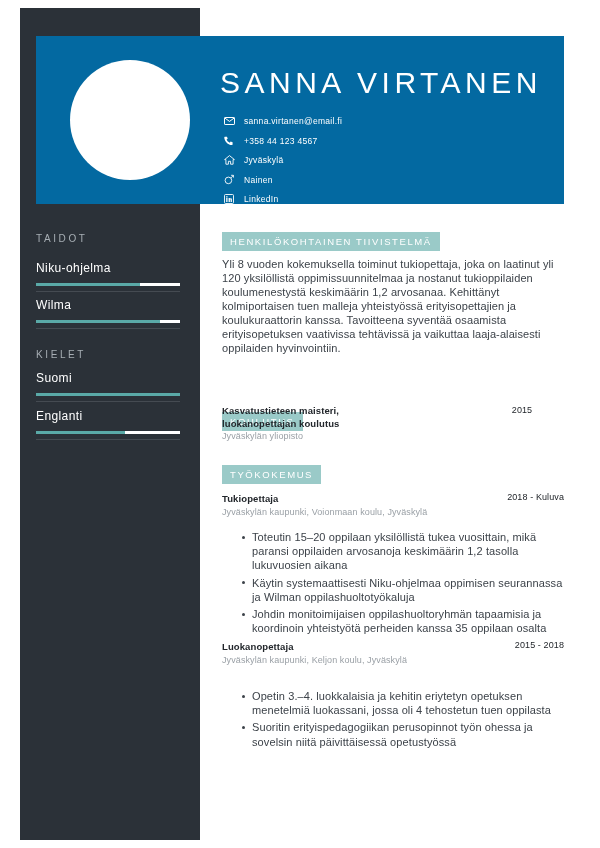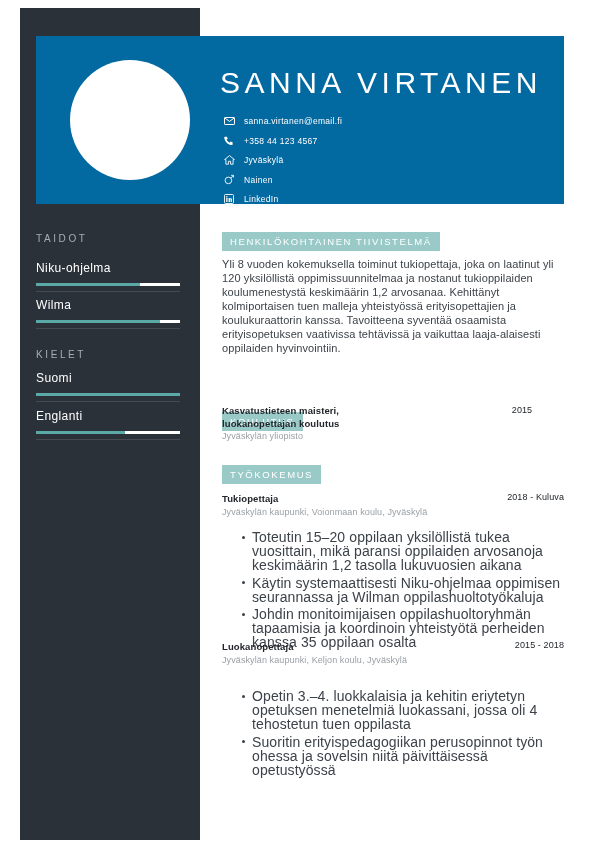--- a/index.html
+++ b/index.html
@@ -169,21 +169,21 @@
     font-size: 9px;
     text-align: right;
     letter-spacing: 0.1px;
   }
   ul.bullets {
     position: absolute;
     margin: 0;
     padding-left: 12px;
     list-style: none;
     color: #3c4249;
-    font-size: 14px;
+    font-size: 11px;
     line-height: 14.2px;
   }
   ul.bullets li {
     position: relative;
     margin-bottom: 3px;
     letter-spacing: 0.1px;
   }
   ul.bullets li:before {
     content: "";
     position: absolute;

